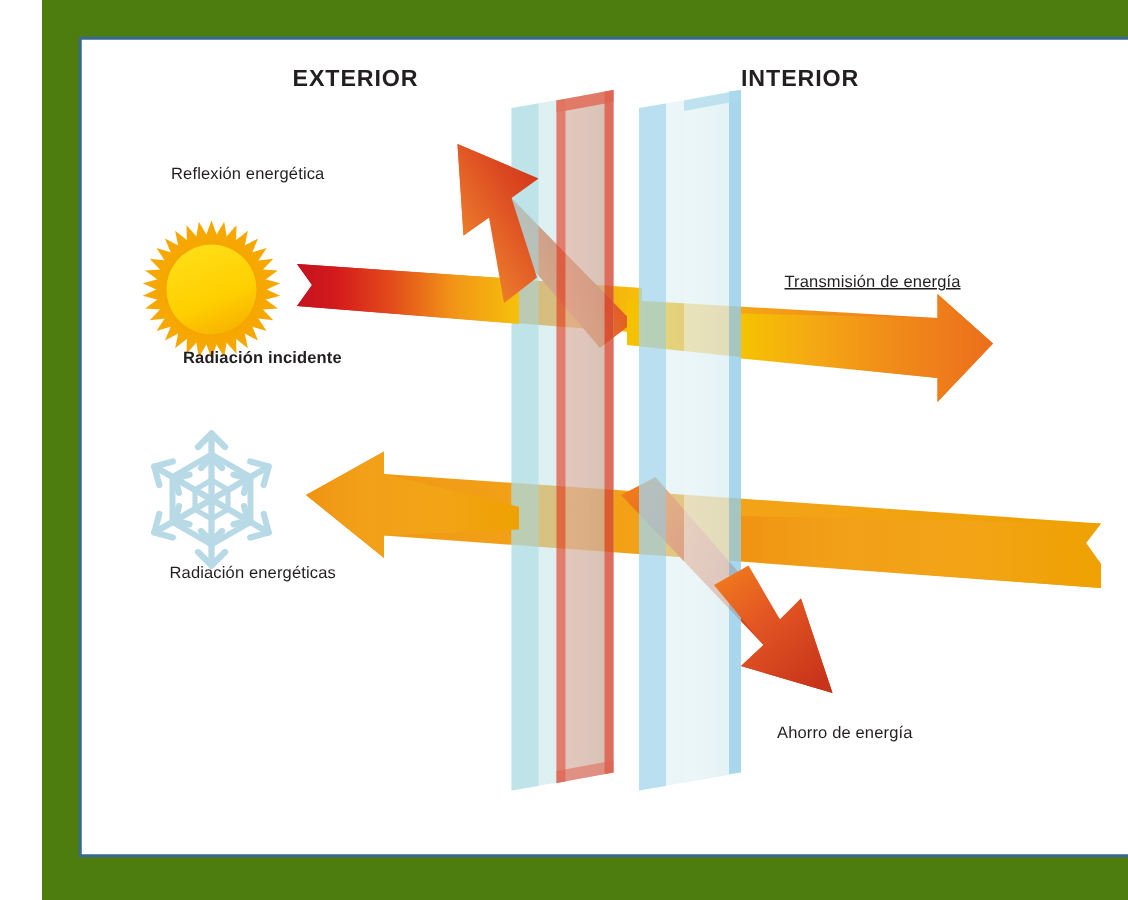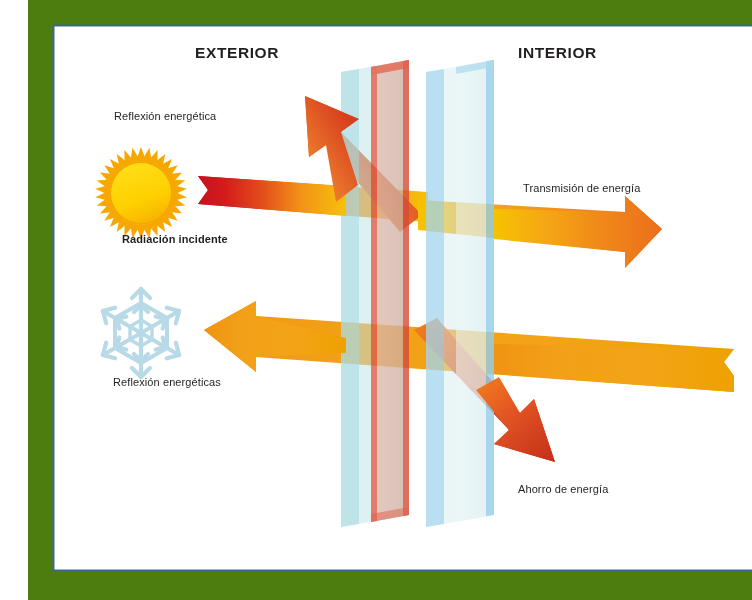--- a/index.html
+++ b/index.html
@@ -20,24 +20,24 @@
   .lbl-head{
     font-weight:bold;
     font-size:15.5px;
     letter-spacing:0.6px;
   }
   .lbl-body{
     font-weight:400;
     font-size:11px;
   }
   #lbl-exterior{left:167px;top:44px;}
-  #lbl-interior{left:490px;top:44px;}
+  #lbl-interior{left:466px;top:44px;}
   #lbl-reflexion{left:86px;top:110px;}
   #lbl-radiacion{left:94px;top:233px;font-weight:bold;}
-  #lbl-transmision{left:495px;top:182px;}
+  #lbl-transmision{left:495px;top:182px;text-decoration:underline;}
   #lbl-perdidas{left:85px;top:376px;}
   #lbl-ahorro{left:490px;top:483px;}
 </style>
 </head>
 <body>
 
 <div id="stage">
 
   <svg id="diagram" viewBox="0 0 752 600">
     <defs>
@@ -264,17 +264,17 @@
   <div class="lbl lbl-head" id="lbl-exterior">EXTERIOR</div>
 
   <div class="lbl lbl-head" id="lbl-interior">INTERIOR</div>
 
   <div class="lbl lbl-body" id="lbl-reflexion">Reflexión energética</div>
 
   <div class="lbl lbl-body" id="lbl-radiacion">Radiación incidente</div>
 
   <div class="lbl lbl-body" id="lbl-transmision">Transmisión de energía</div>
 
-  <div class="lbl lbl-body" id="lbl-perdidas">Reflexión energéticas</div>
+  <div class="lbl lbl-body" id="lbl-perdidas">Radiación energéticas</div>
 
   <div class="lbl lbl-body" id="lbl-ahorro">Ahorro de energía</div>
 
 </div>
 
 </body></html>

